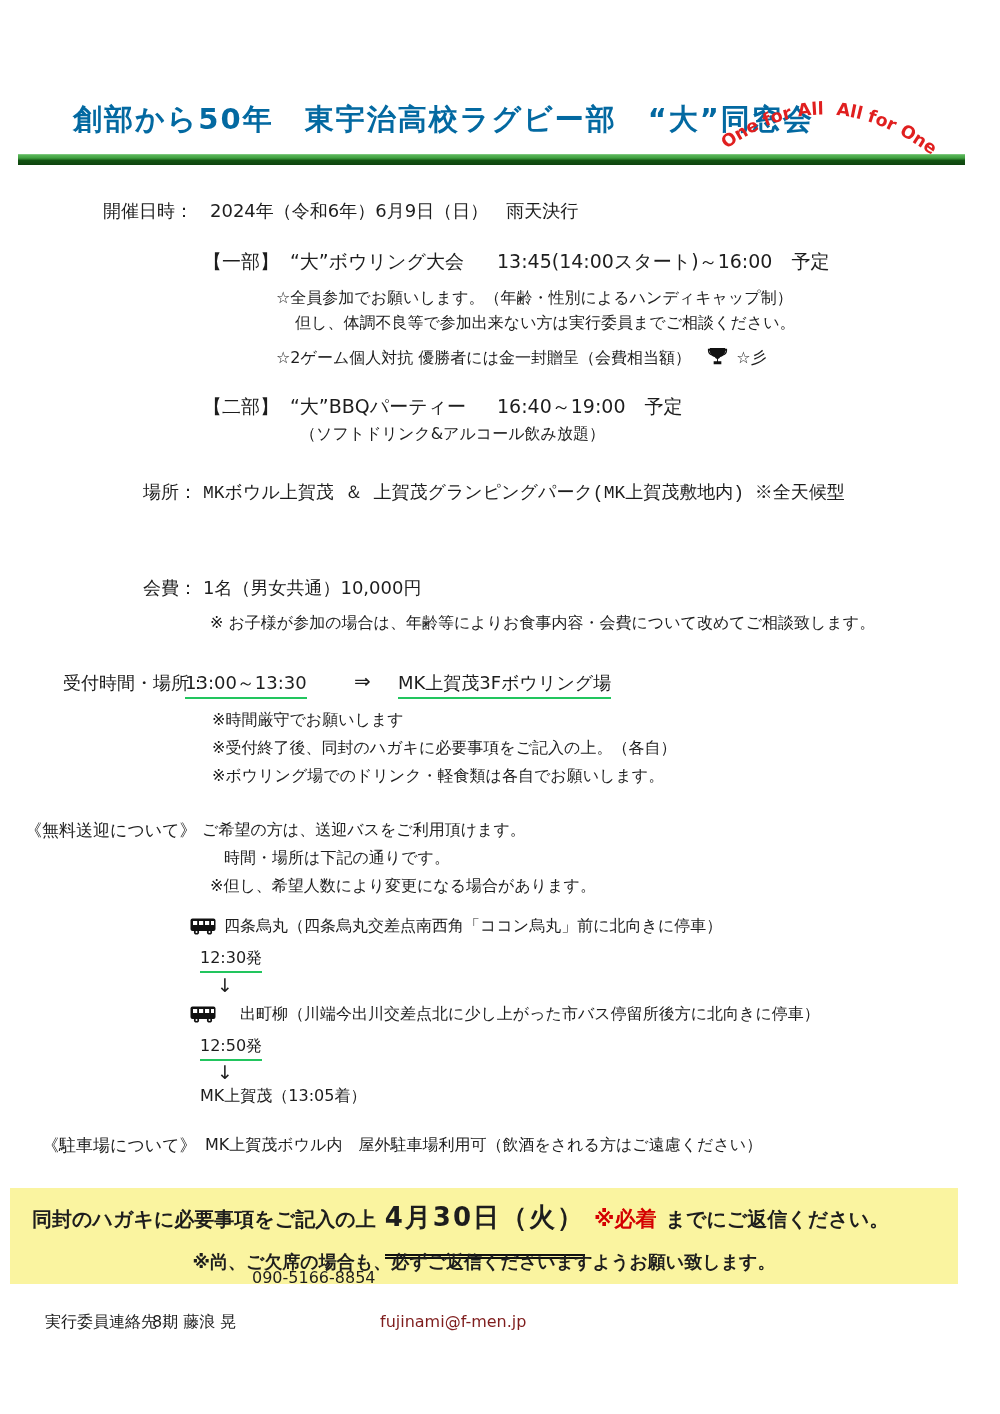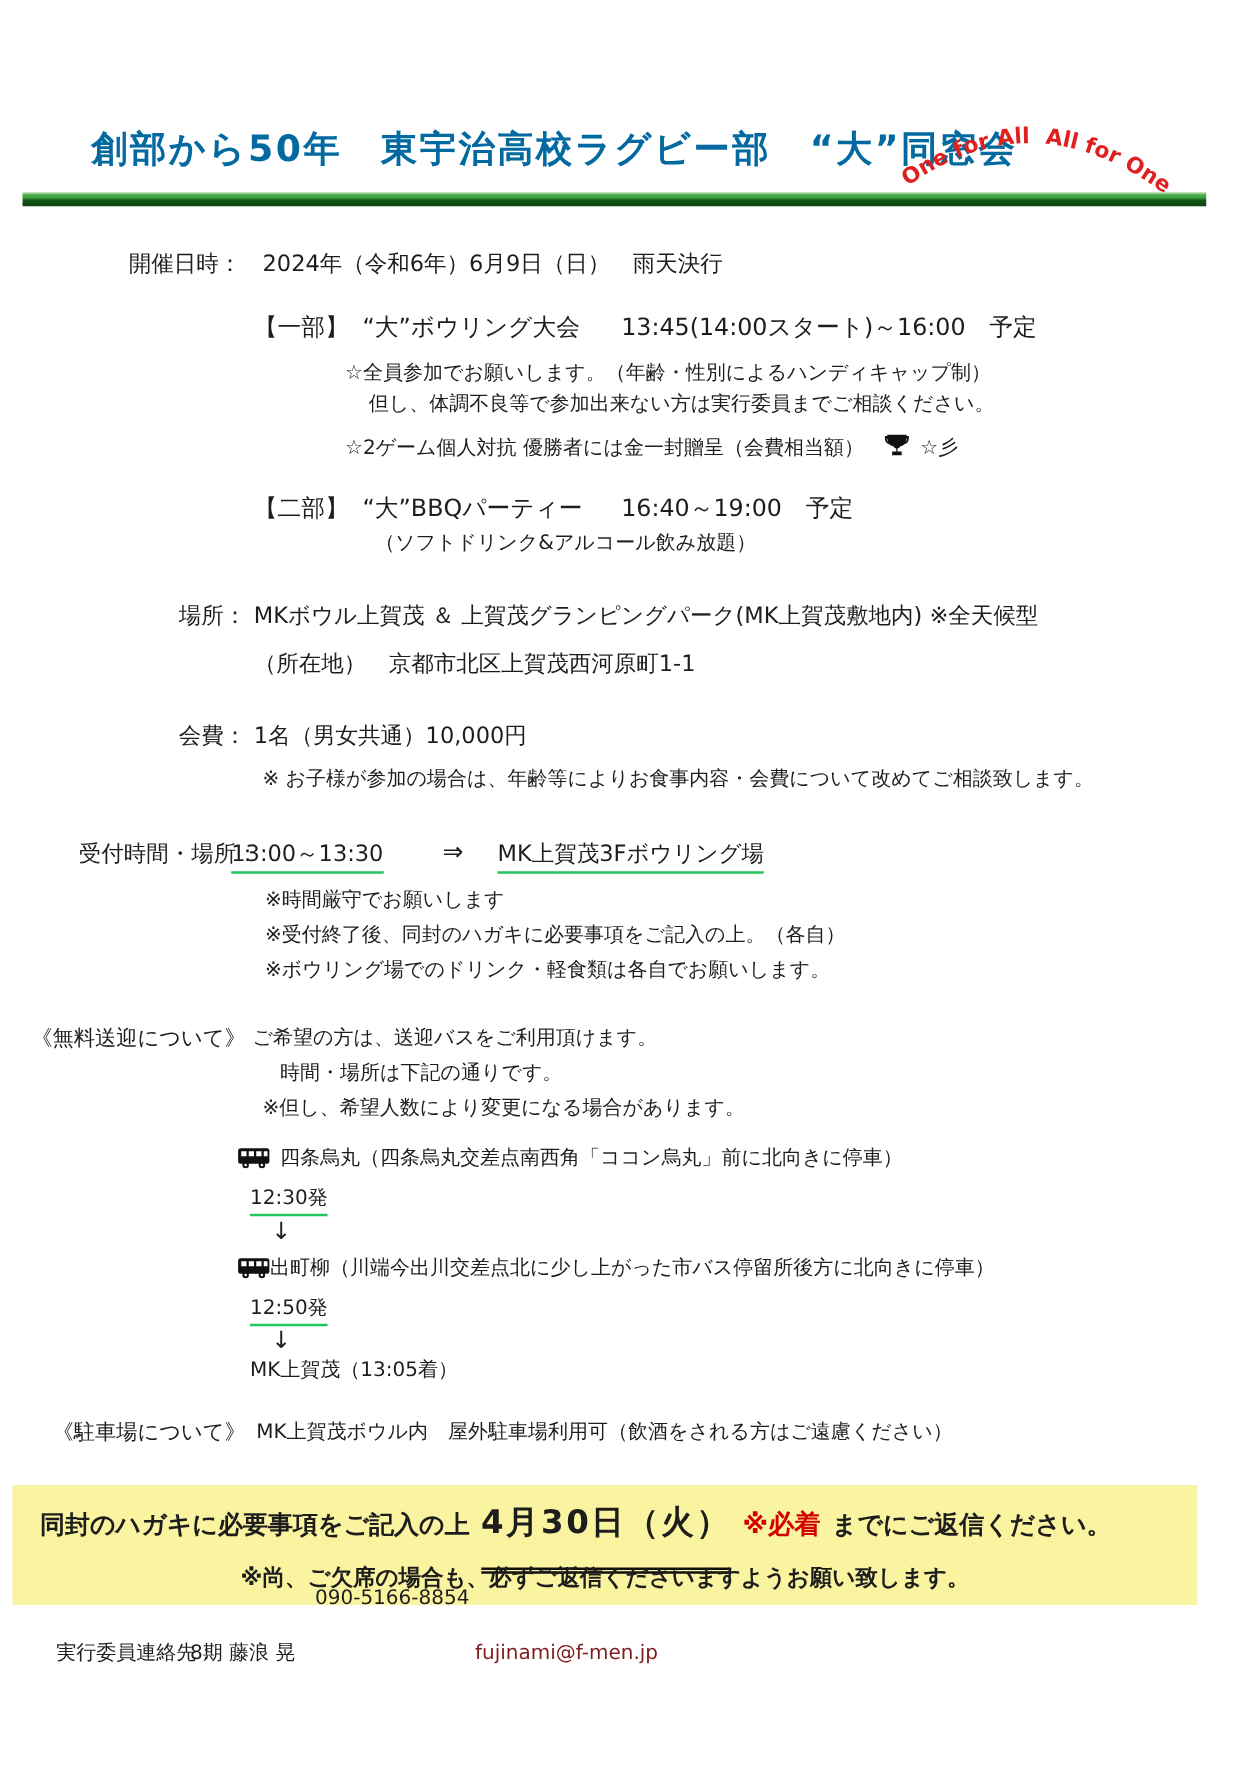--- a/index.html
+++ b/index.html
@@ -82,22 +82,21 @@
     </svg>
     <span>☆彡</span>
   </div>
 
   <div class="abs t19" style="left:203px;top:394px;">【二部】</div>
   <div class="abs t19" style="left:290px;top:394px;">“大”BBQパーティー</div>
   <div class="abs t19" style="left:497px;top:394px;">16:40～19:00　予定</div>
   <div class="abs t16" style="left:300px;top:424px;">（ソフトドリンク&amp;アルコール飲み放題）</div>
 
   <div class="abs t18" style="left:143px;top:480px;">場所：</div>
-  <div class="abs t18" style="left:203px;top:480px;">MKボウル上賀茂 ＆ 上賀茂グランピングパーク(MK上賀茂敷地内) ※全天候型</div>
-  <div class="abs t18" style="left:203px;top:519px;">（所在地）　京都市北区上賀茂西河原町1-1</div>
+  <div class="abs t18" style="left:203px;top:480px;font-family:Liberation Mono, monospace;">MKボウル上賀茂 ＆ 上賀茂グランピングパーク(MK上賀茂敷地内) ※全天候型</div>
 
   <div class="abs t18" style="left:143px;top:576px;">会費：</div>
   <div class="abs t18" style="left:203px;top:576px;">1名（男女共通）10,000円</div>
   <div class="abs t16" style="left:210px;top:613px;">※ お子様が参加の場合は、年齢等によりお食事内容・会費について改めてご相談致します。</div>
 
   <div class="abs t18" style="left:63px;top:671px;">受付時間・場所：</div>
   <div class="abs t18 ul" style="left:185px;top:671px;">13:00～13:30</div>
   <div class="abs arrow-big" style="left:354px;top:669px;">⇒</div>
   <div class="abs t18 ul" style="left:398px;top:671px;">MK上賀茂3Fボウリング場</div>
   <div class="abs t16" style="left:212px;top:710px;">※時間厳守でお願いします</div>
@@ -119,21 +118,21 @@
       <circle cx="6.5" cy="14" r="2.6" fill="#111"></circle>
       <circle cx="19.5" cy="14" r="2.6" fill="#111"></circle>
       <circle cx="6.5" cy="14" r="1" fill="#fff"></circle>
       <circle cx="19.5" cy="14" r="1" fill="#fff"></circle>
     </svg>
     <span>四条烏丸（四条烏丸交差点南西角「ココン烏丸」前に北向きに停車）</span>
   </div>
   <div class="abs t16 ul" style="left:200px;top:948px;">12:30発</div>
   <div class="abs down-arrow" style="left:217px;top:974px;">↓</div>
 
-  <div class="abs t16 row" style="left:190px;top:1004px;gap:0;">
+  <div class="abs t16 row" style="left:190px;top:1004px;gap:24px;">
     <svg width="26" height="17" viewBox="0 0 26 17">
       <rect x="0.5" y="0.5" width="25" height="12.5" rx="2" fill="#111"></rect>
       <rect x="3" y="3" width="4.2" height="4" fill="#fff"></rect>
       <rect x="9" y="3" width="4.2" height="4" fill="#fff"></rect>
       <rect x="15" y="3" width="4.2" height="4" fill="#fff"></rect>
       <rect x="21" y="3" width="3" height="4" fill="#fff"></rect>
       <circle cx="6.5" cy="14" r="2.6" fill="#111"></circle>
       <circle cx="19.5" cy="14" r="2.6" fill="#111"></circle>
       <circle cx="6.5" cy="14" r="1" fill="#fff"></circle>
       <circle cx="19.5" cy="14" r="1" fill="#fff"></circle>

